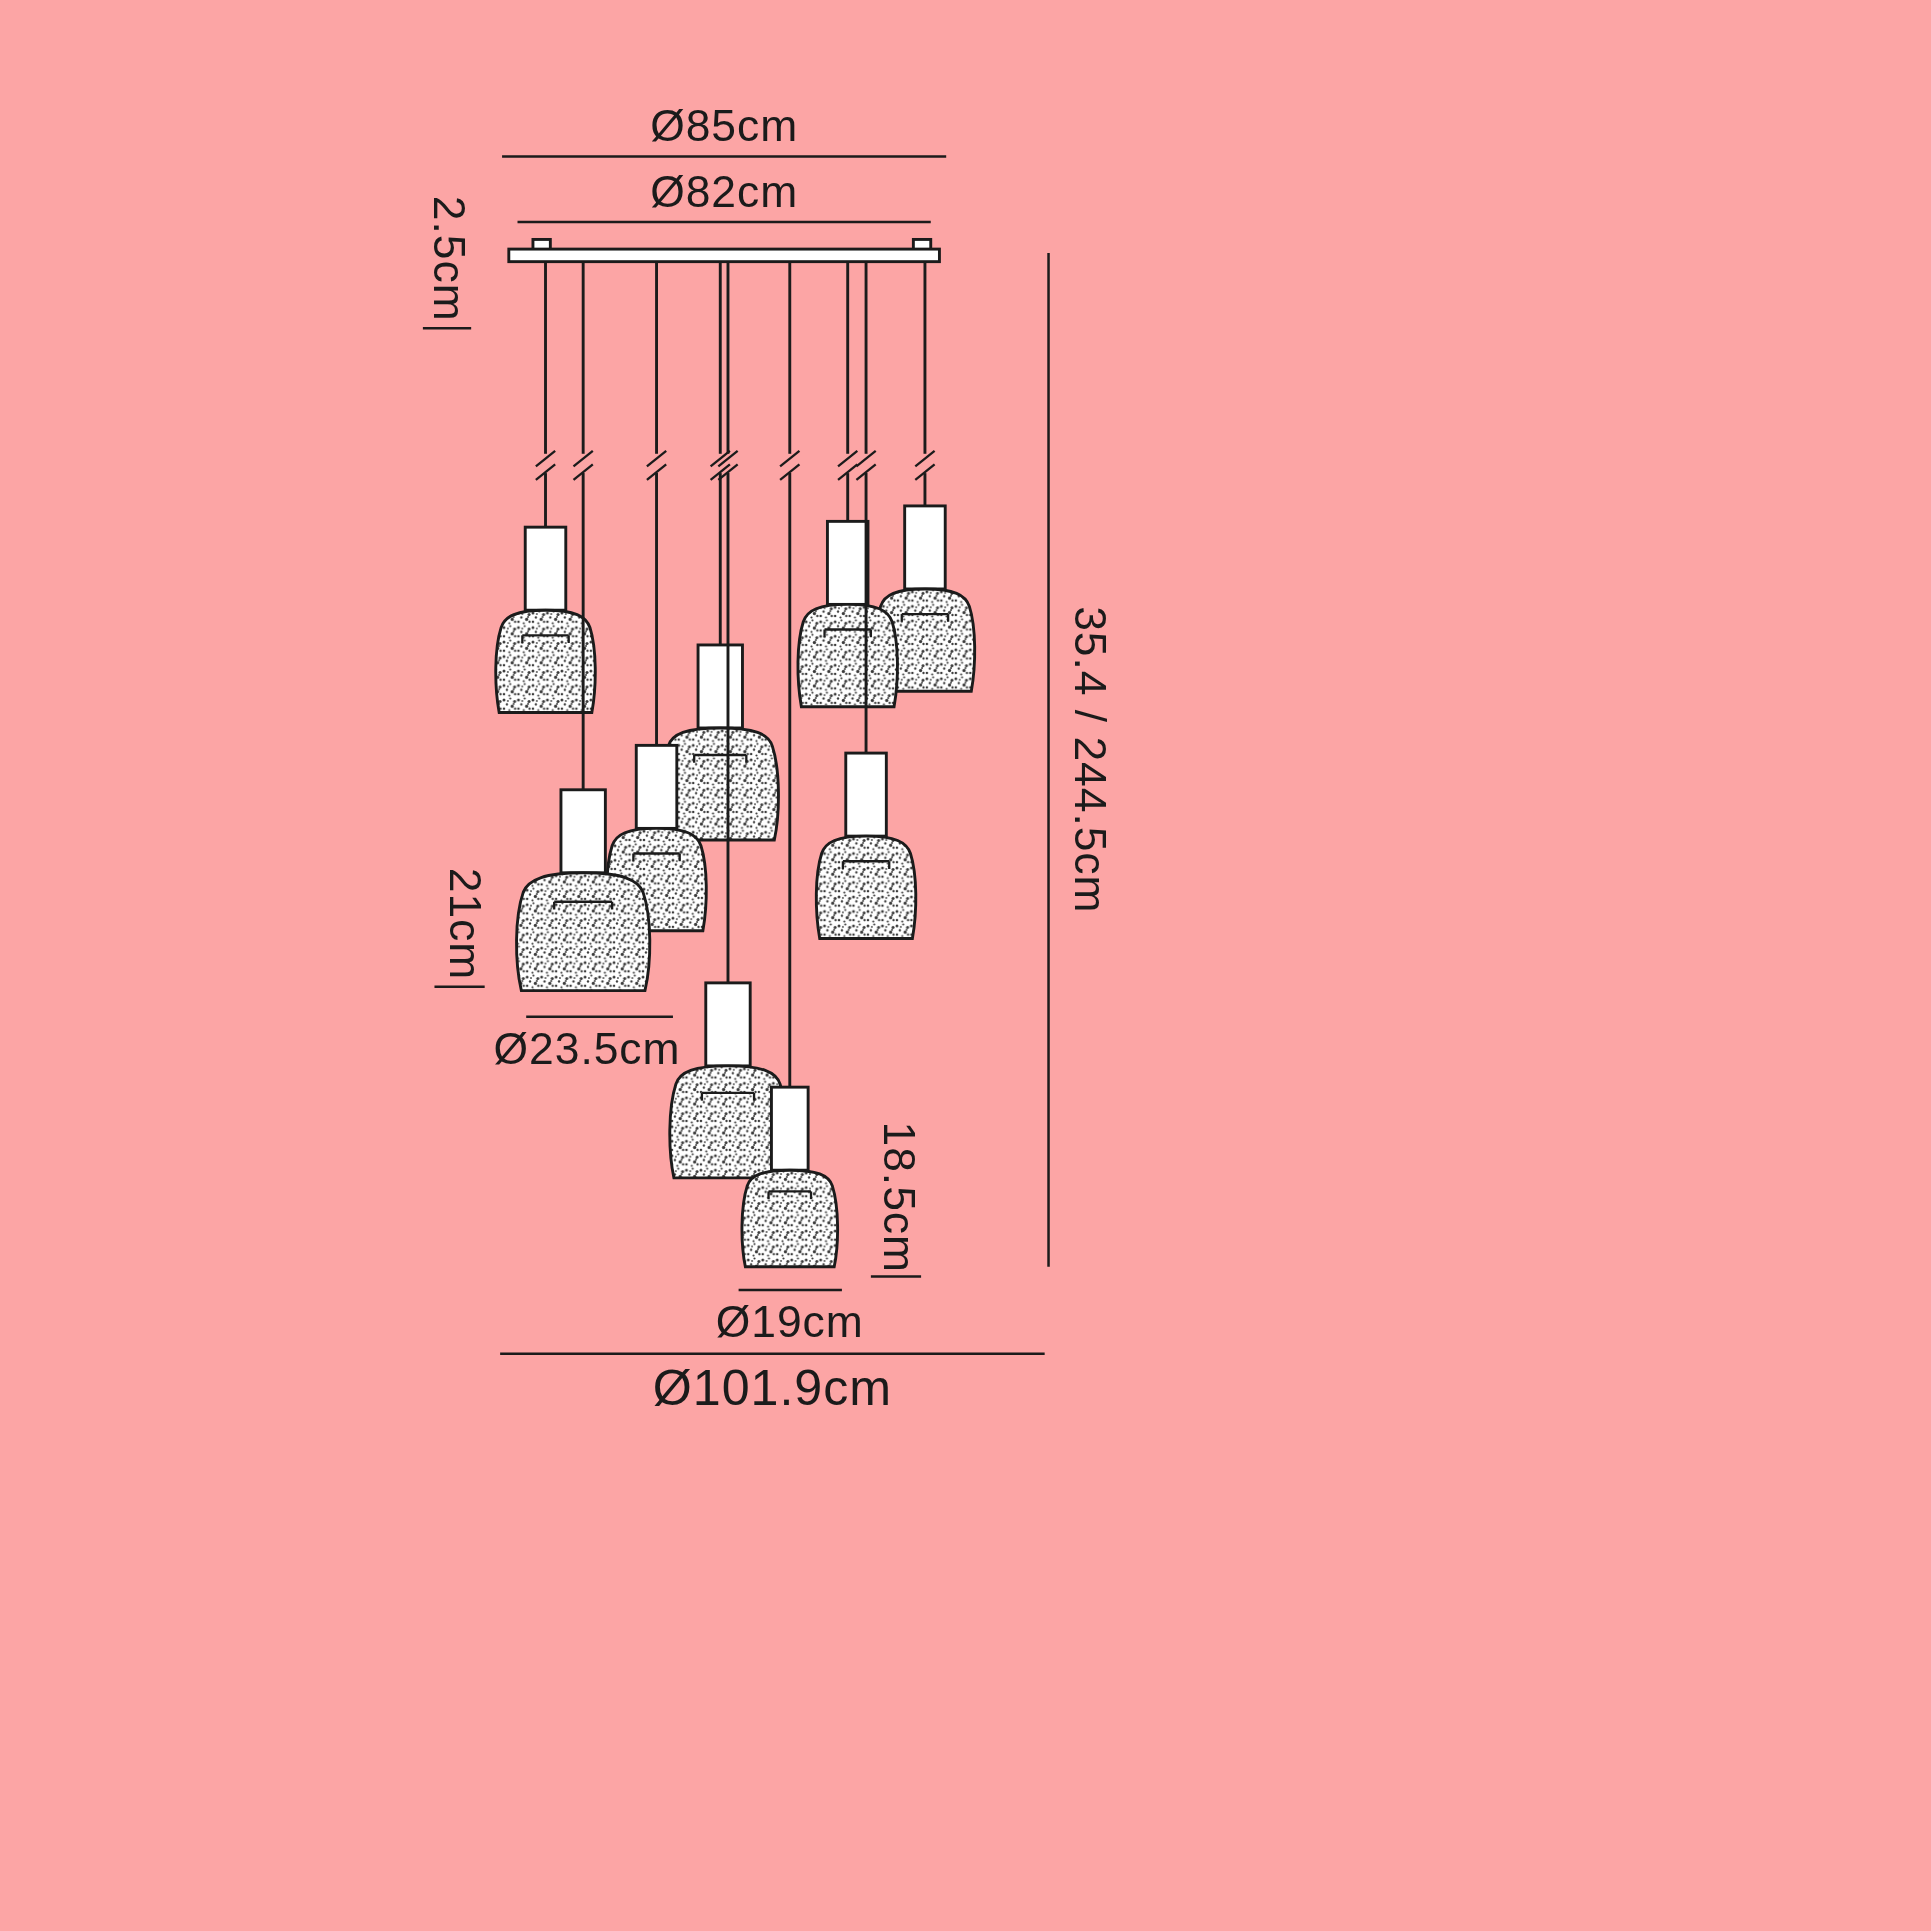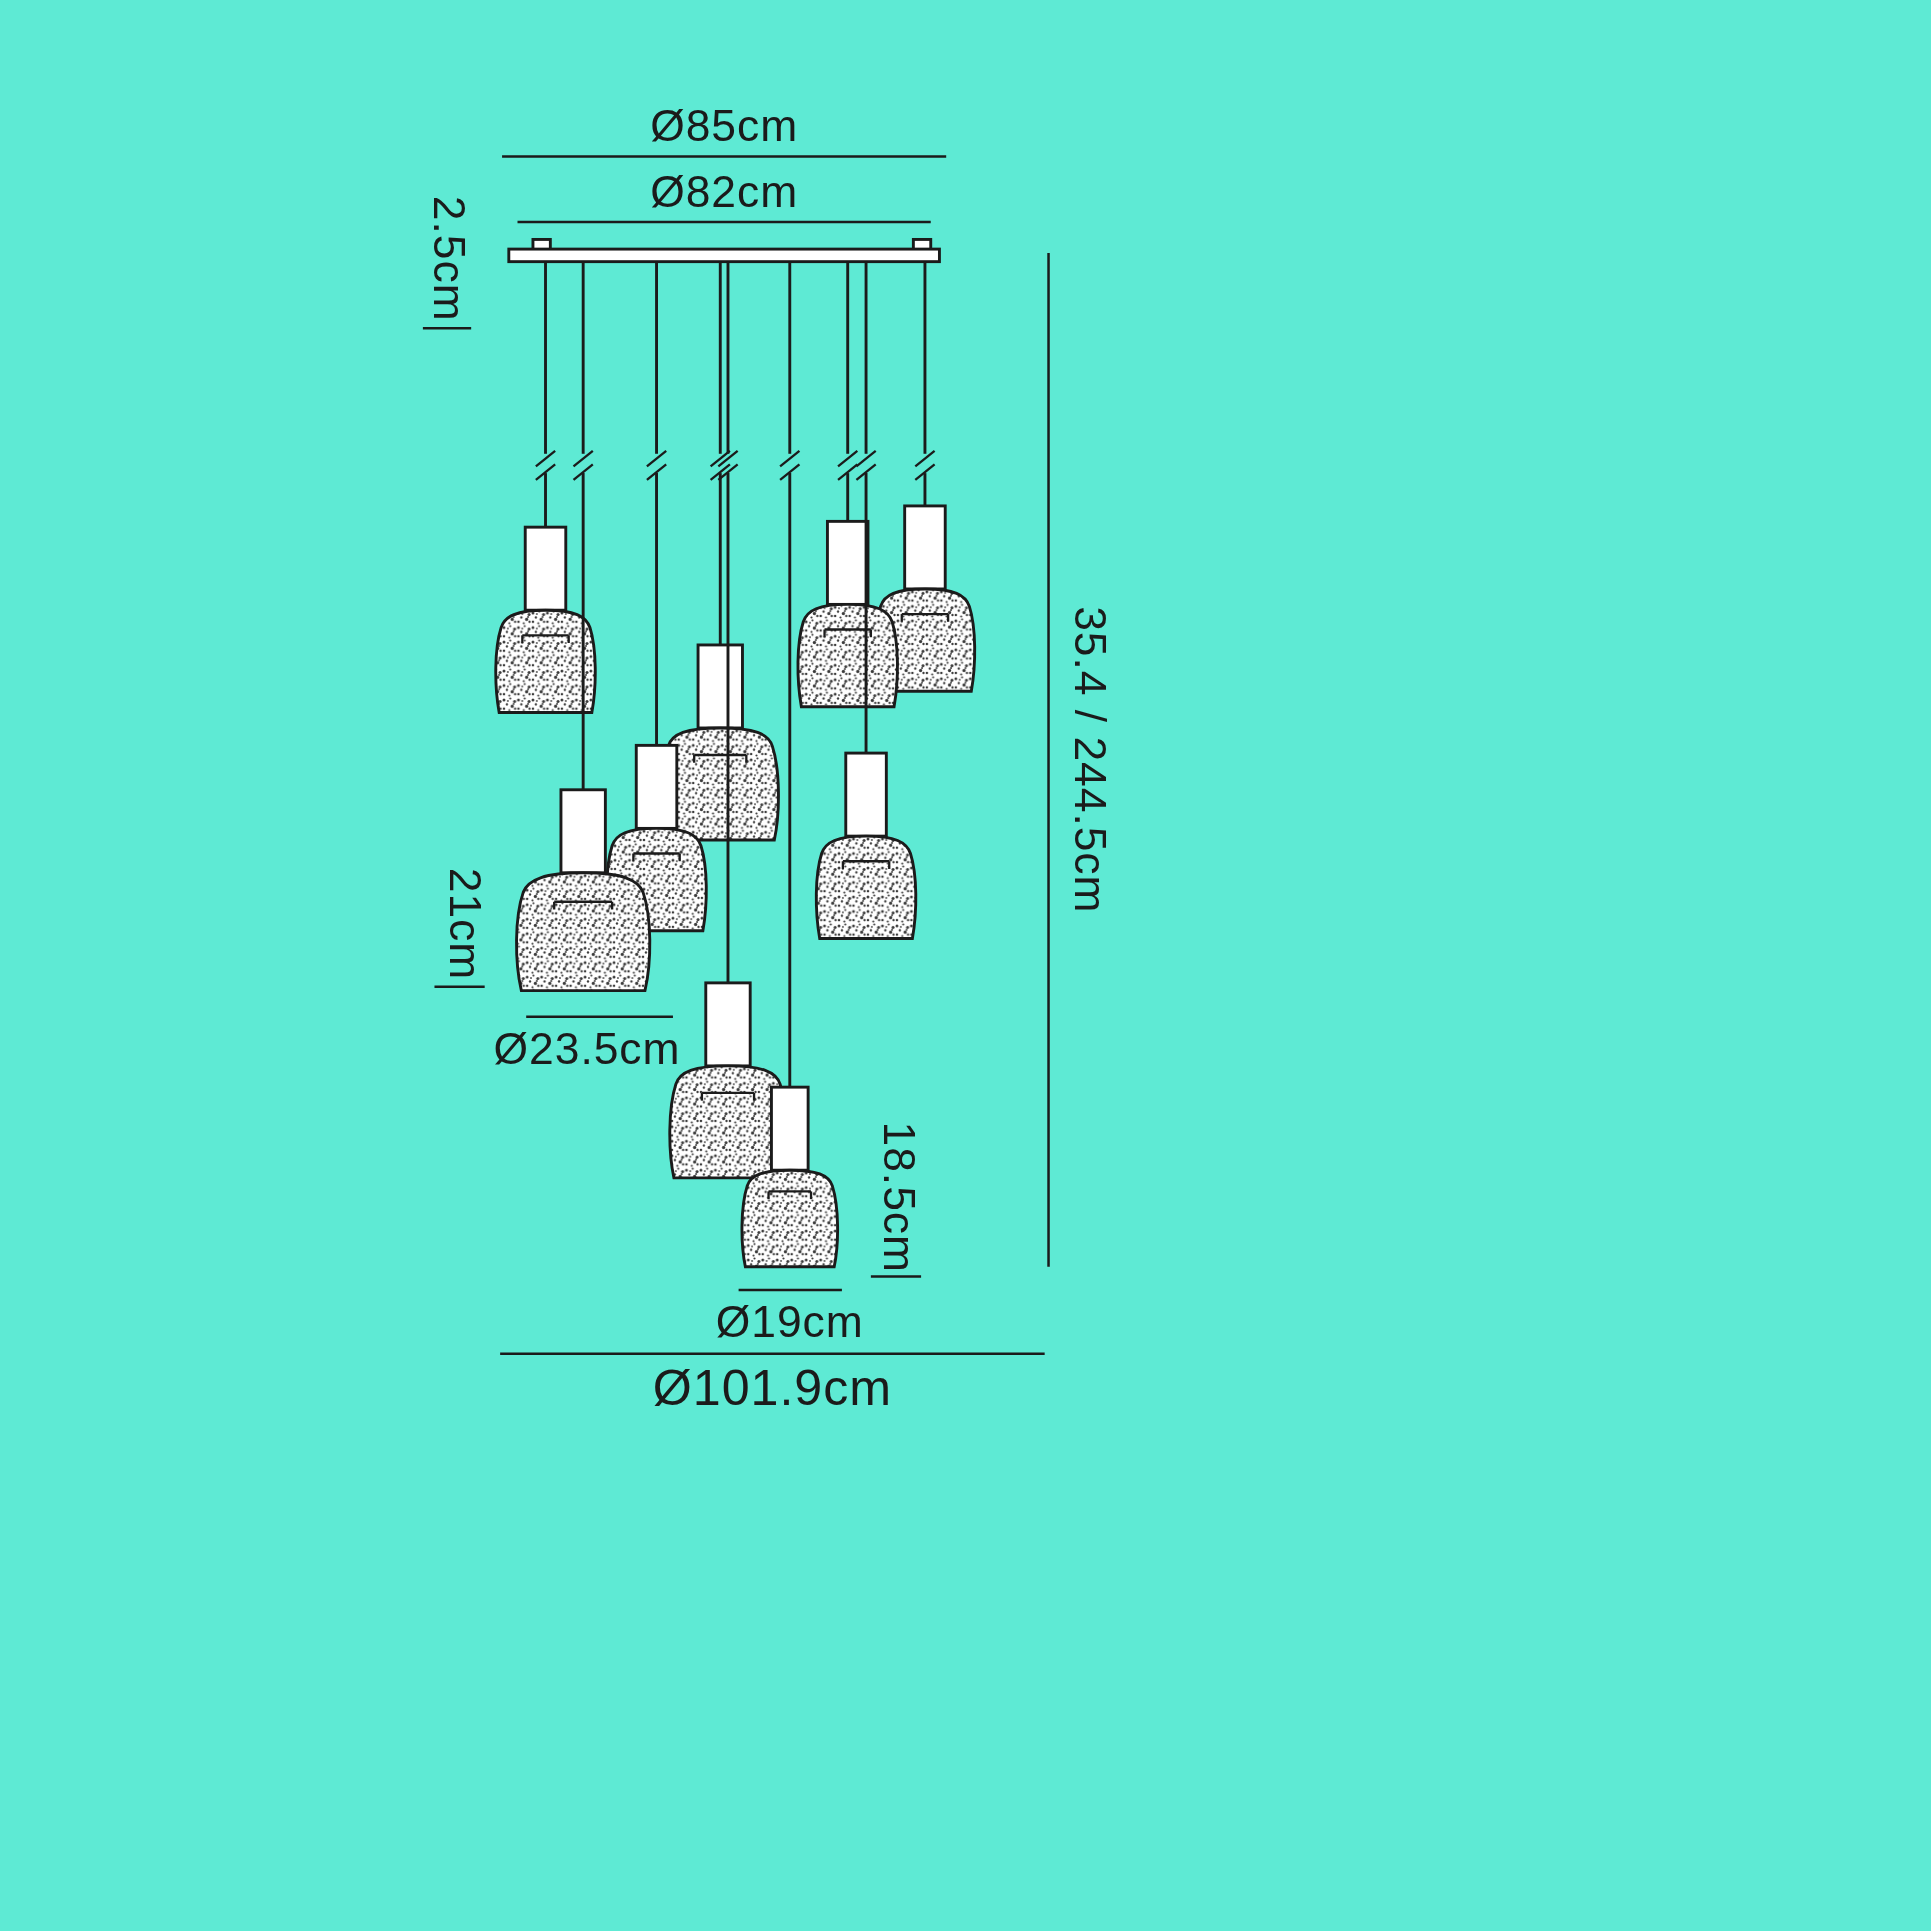--- a/index.html
+++ b/index.html
@@ -1,16 +1,16 @@
 <!DOCTYPE html>
 <html><head>
 <meta charset="utf-8">
 <style>
   html,body{margin:0;padding:0;background:#ffffff;}
-  .page{width:1931px;height:1931px;background:#5eead4;position:relative;font-family:"Liberation Sans",sans-serif;}
+  .page{width:1931px;height:1931px;background:#fca5a5;position:relative;font-family:"Liberation Sans",sans-serif;}
   svg{display:block;}
   .cord{stroke:#1b1b1b;stroke-width:3;fill:none;}
   .thin{stroke:#1b1b1b;stroke-width:2.4;fill:none;}
   .dimline{stroke:#1b1b1b;stroke-width:2.6;fill:none;}
   .holder{fill:#ffffff;stroke:#1b1b1b;stroke-width:3;}
   .shade-bg{fill:#ffffff;stroke:none;}
   .shade-fill{fill:url(#stipple);stroke:#1b1b1b;stroke-width:3;}
   .plate{fill:#ffffff;stroke:#1b1b1b;stroke-width:3;}
   .dim{font-family:"Liberation Sans",sans-serif;font-size:46px;fill:#1b1b1b;letter-spacing:1px;}
 </style>

